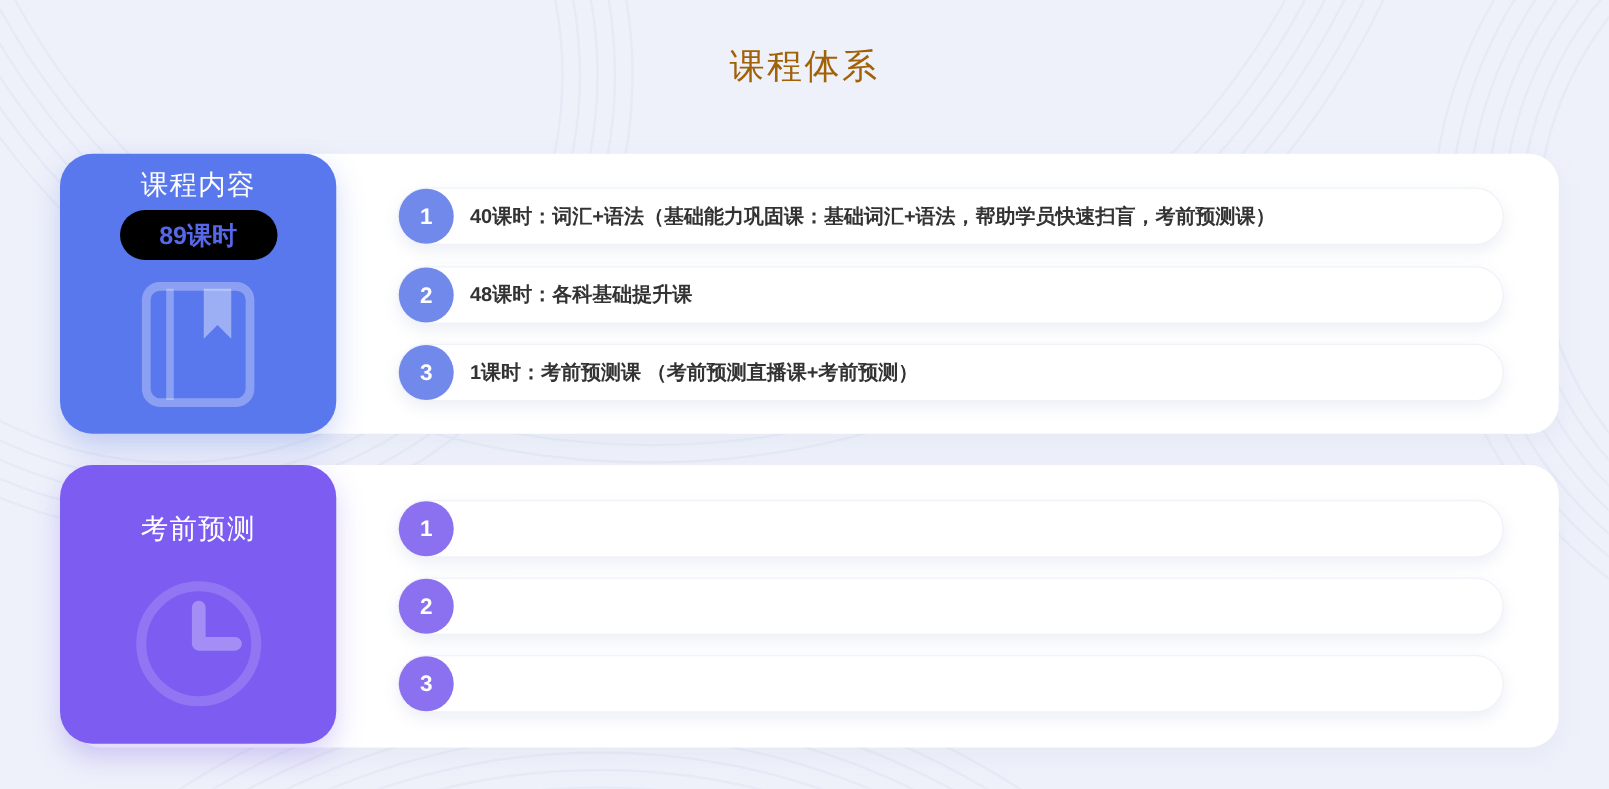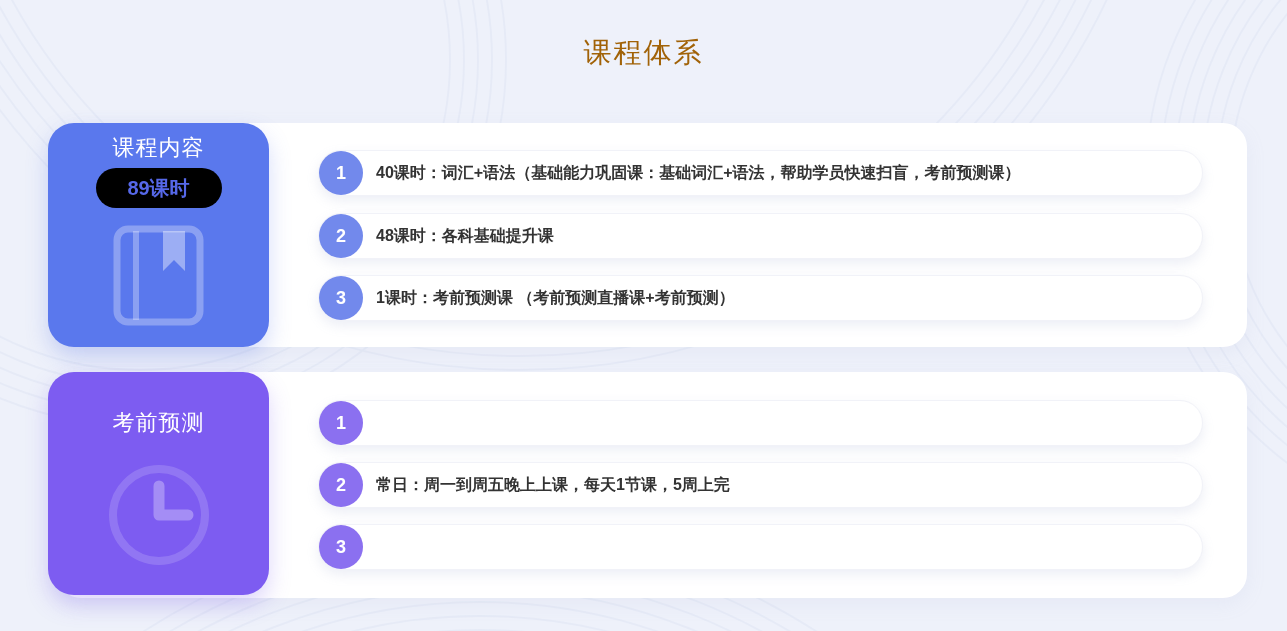--- a/index.html
+++ b/index.html
@@ -121,17 +121,16 @@
     <circle cx="55" cy="55" r="46" fill="none" stroke="rgba(255,255,255,0.16)" stroke-width="8"></circle>
     <path d="M55 26 L55 55 L84 55" fill="none" stroke="rgba(255,255,255,0.30)" stroke-width="11" stroke-linecap="round" stroke-linejoin="round"></path>
   </svg>
 </div>
 
 <div class="row g2" style="top:400px">
   <div class="num-badge">1</div>
 </div>
 <div class="row g2" style="top:462px">
   <div class="num-badge">2</div>
-  <div class="row-text">常日：周一到周五晚上上课，每天1节课，5周上完</div>
 </div>
 <div class="row g2" style="top:524px">
   <div class="num-badge">3</div>
 </div>
 
 </body></html>

